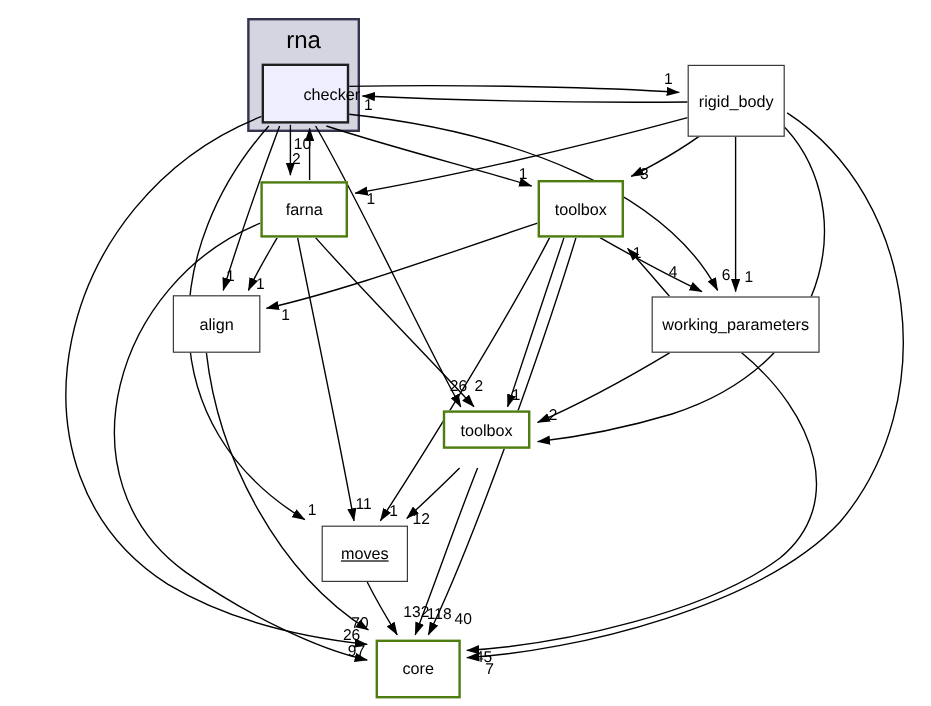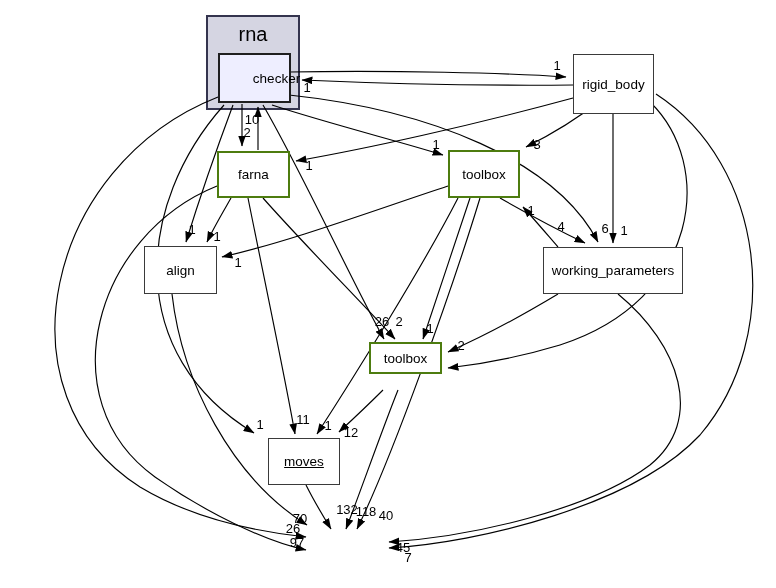--- a/index.html
+++ b/index.html
@@ -116,14 +116,15 @@
   <div class="node red" style="left:448px;top:150px;width:72px;height:48px;">toolbox</div>
 
   <div class="node" style="left:144px;top:246px;width:73px;height:48px;">align</div>
 
   <div class="node" style="left:543px;top:247px;width:140px;height:47px;">working_parameters</div>
 
   <div class="node red" style="left:369px;top:342px;width:73px;height:32px;">toolbox</div>
 
   <div class="node" style="left:268px;top:438px;width:72px;height:47px;text-decoration:underline;">moves</div>
 
+  <div class="node red" style="left:313px;top:533px;width:71px;height:49px;">core</div>
 
 </div>
 
 </body></html>

